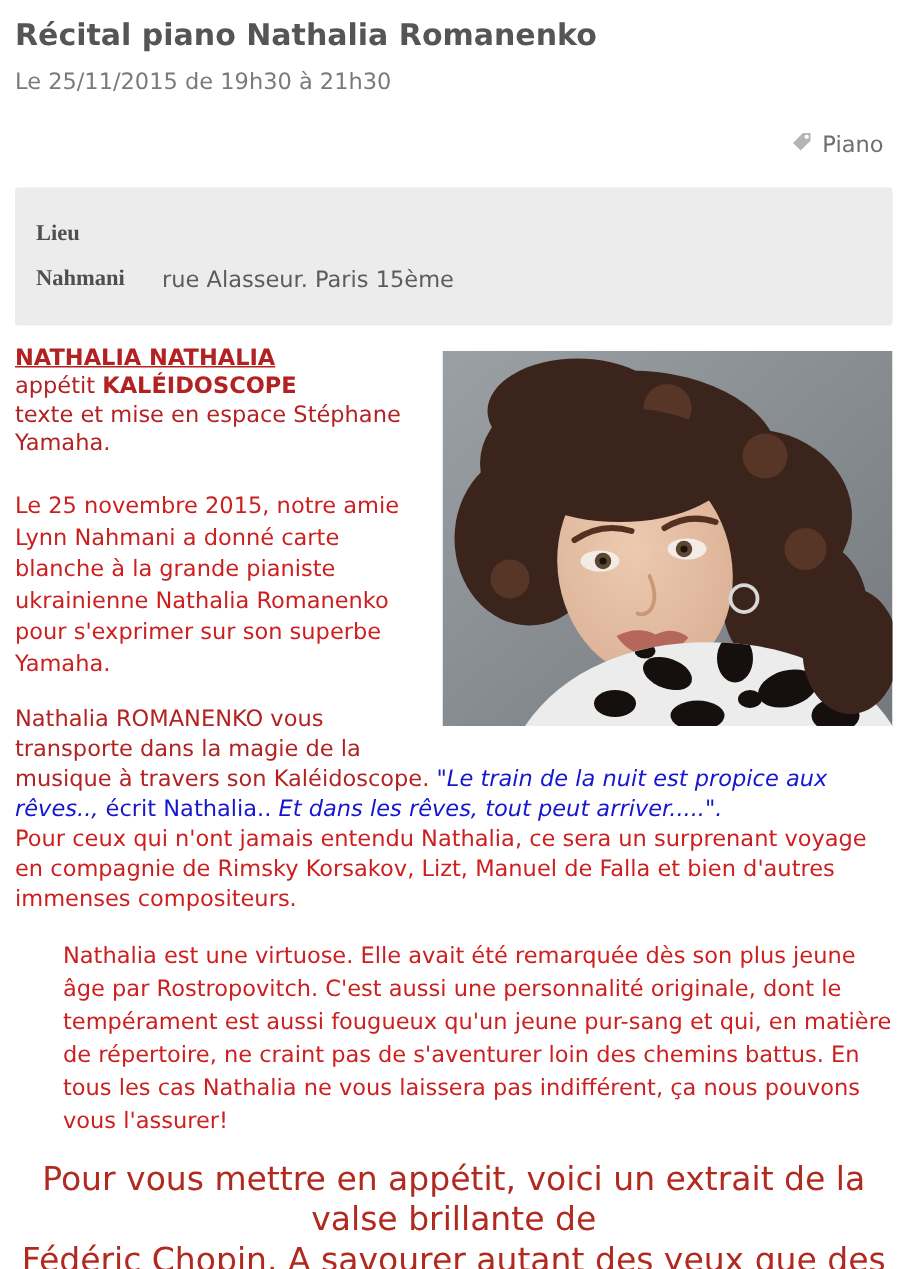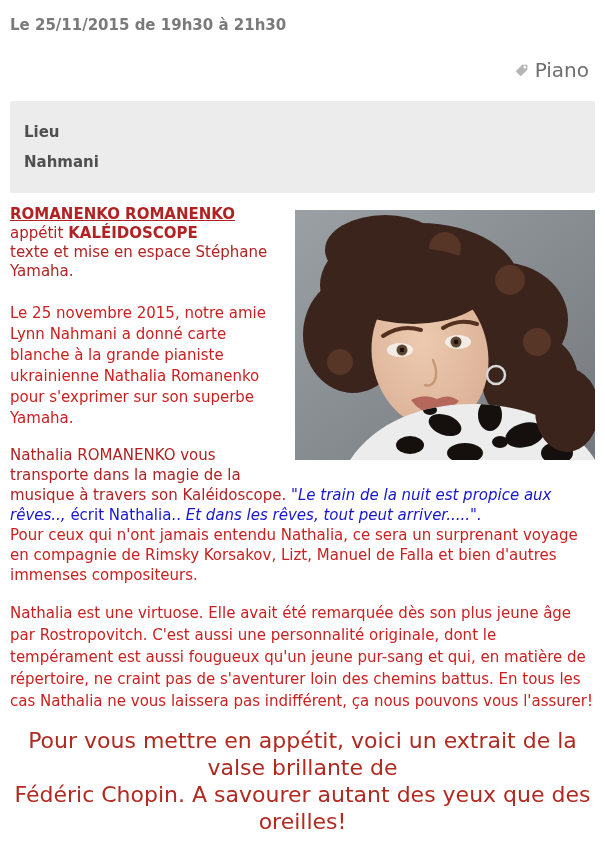--- a/index.html
+++ b/index.html
@@ -4,72 +4,74 @@
 <style>
   html, body { margin:0; padding:0; }
   body {
     width:605px; height:846px; overflow:hidden; background:#ffffff;
     font-family:"DejaVu Sans", sans-serif;
     -webkit-font-smoothing:antialiased;
   }
   .page { padding:6px 10px 0; box-sizing:border-box; }
 
   h1.title { font-size:20px; font-weight:bold; color:var(--title); margin:5px 0 0; }
-  .date { font-size:15px; color:var(--date); margin-top:10px;font-weight:bold; }
+  .date { font-size:15px; color:var(--date); margin-top:10px; }
 
   .tag-row { text-align:right; margin-top:24px; padding-right:6px; }
-  .tag { display:inline-flex; align-items:center; gap:6px; font-size:20px; color:var(--tag); cursor:pointer; }
+  .tag { display:inline-flex; align-items:flex-start; gap:6px; font-size:15px; color:var(--tag); cursor:pointer; }
   .tag-icon svg { width:15px; height:15px; display:block; }
 
   .info-box { background:var(--box-bg); margin-top:19px; padding:16px 14px; border-radius:2px; }
   .info-row { display:flex; font-size:15px; line-height:20px; padding:5px 0; }
-  .info-label { font-weight:bold; color:var(--box-label); width:84px; flex:none; }
+  .info-label { font-weight:bold; color:var(--box-label); width:84px; flex:none;font-family:Liberation Serif, serif; }
   .info-value { color:var(--box-value); }
 
   .article { margin-top:12px; font-size:15px; }
   .portrait { float:right; width:300px; height:250px; margin:5px 0 6px 10px; }
   .portrait svg { width:100%; height:100%; display:block; }
 
   p { margin:0; }
   .p1 { color:var(--red-dark); line-height:19px; margin-bottom:22px; }
   .p2 { line-height:21px; margin-bottom:16px; }
   .p3 { color:var(--red-dark); line-height:20px; }
-  .p4 { line-height:22px; margin-top:17px; }
+  .p4 { line-height:22px; margin-top:17px;margin-left:32px; }
   .p5 { color:var(--red-big); font-size:22px; line-height:27px; text-align:center; margin-top:15px; }
   .comic { color:var(--red-bright); }
   .b { font-weight:bold; }
   .u { text-decoration:underline; }
   .i { font-style:italic; }
   .blue { color:var(--blue); }
 </style>
 </head>
 <body>
 
 <div class="page">
 
+  <h1 class="title">Récital piano Nathalia Romanenko</h1>
   <div class="date">Le 25/11/2015 de 19h30 à 21h30</div>
 
   <div class="tag-row">
     <span class="tag">
       <span class="tag-icon">
         <svg viewBox="0 0 20 20">
           <path d="M2.2 11 L11 2.2 L17.8 2.2 L17.8 9 L9 17.8 Z" fill="#b5b5b5"></path>
           <circle cx="14.4" cy="5.6" r="1.9" fill="#ffffff"></circle>
         </svg>
       </span>
       <span>Piano</span>
     </span>
   </div>
 
   <div class="info-box">
     <div class="info-row">
       <span class="info-label">Lieu</span>
     </div>
     <div class="info-row">
       <span class="info-label">Nahmani</span>
+      <span class="info-value">rue Alasseur. Paris 15ème</span>
     </div>
   </div>
 
   <div class="article">
 
     <div class="portrait">
       <svg viewBox="0 0 300 250" preserveAspectRatio="none">
         <defs>
           <linearGradient id="bg" x1="0" y1="0" x2="1" y2="1">
             <stop offset="0" stop-color="#9aa0a4"></stop>
@@ -123,21 +125,21 @@
           <ellipse cx="170" cy="243" rx="18" ry="10"></ellipse>
           <ellipse cx="262" cy="243" rx="16" ry="11"></ellipse>
           <ellipse cx="205" cy="232" rx="8" ry="6"></ellipse>
           <ellipse cx="135" cy="200" rx="7" ry="5"></ellipse>
         </g>
         <ellipse cx="272" cy="200" rx="32" ry="42" fill="#3b241c"></ellipse>
         <circle cx="201" cy="165" r="9" fill="none" stroke="#d8d8d8" stroke-width="2.5"></circle>
       </svg>
     </div>
 
-    <p class="p1"><span class="b u">ROMANENKO ROMANENKO </span><br><span>appétit </span><span class="b">KALÉIDOSCOPE</span><br><span>texte et mise en espace Stéphane Yamaha.</span></p>
+    <p class="p1"><span class="b u">NATHALIA NATHALIA </span><br><span>appétit </span><span class="b">KALÉIDOSCOPE</span><br><span>texte et mise en espace Stéphane Yamaha.</span></p>
     <p class="p2 comic">Le 25 novembre 2015, notre amie Lynn Nahmani a donné carte blanche à la grande pianiste ukrainienne Nathalia Romanenko pour s'exprimer sur son superbe Yamaha.</p>
     <p class="p3"><span>Nathalia ROMANENKO vous transporte dans la magie de la musique à travers son Kaléidoscope. </span><span class="blue i">"Le train de la nuit est propice aux rêves..,</span><span class="blue"> écrit Nathalia.. </span><span class="blue i">Et dans les rêves, tout peut arriver.....".</span><br><span class="comic">Pour ceux qui n'ont jamais entendu Nathalia, ce sera un surprenant voyage en compagnie de Rimsky Korsakov, Lizt, Manuel de Falla et bien d'autres immenses compositeurs.</span></p>
     <p class="p4 comic">Nathalia est une virtuose. Elle avait été remarquée dès son plus jeune âge par Rostropovitch. C'est aussi une personnalité originale, dont le tempérament est aussi fougueux qu'un jeune pur-sang et qui, en matière de répertoire, ne craint pas de s'aventurer loin des chemins battus. En tous les cas Nathalia ne vous laissera pas indifférent, ça nous pouvons vous l'assurer!</p>
     <p class="p5"><span>Pour vous mettre en appétit, voici un extrait de la valse brillante de</span><br><span>Fédéric Chopin. A savourer autant des yeux que des oreilles!</span></p>
 
   </div>
 
 </div>
 
 </body></html>

